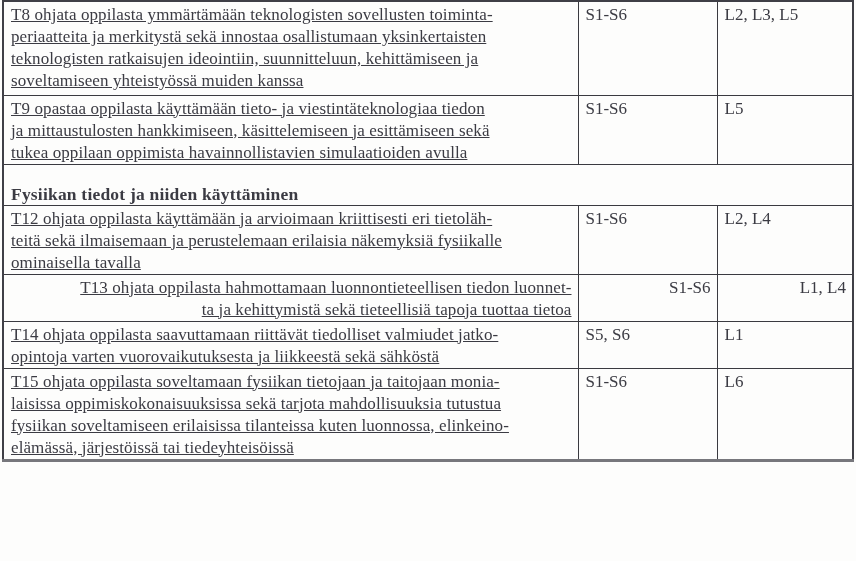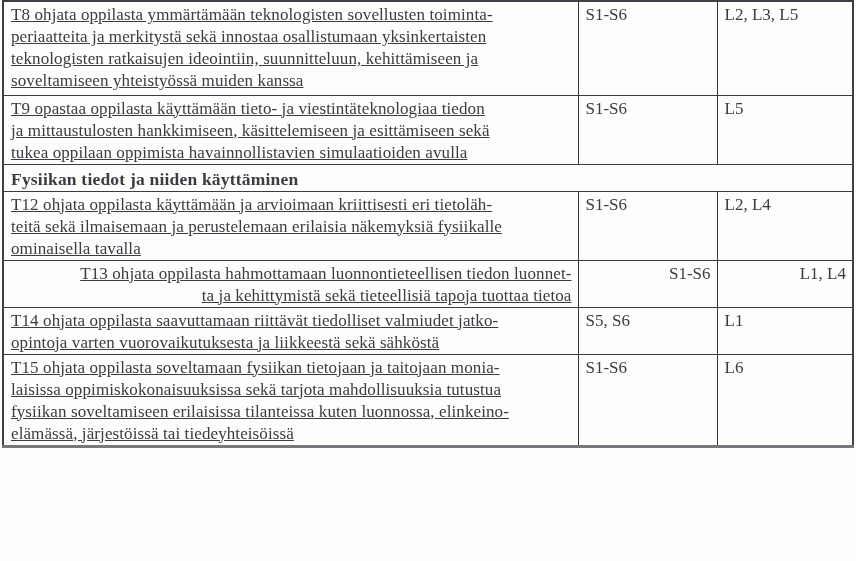--- a/index.html
+++ b/index.html
@@ -40,21 +40,21 @@
   }
   td.obj {
     white-space: pre-line;
     letter-spacing: 0.1px;
     text-decoration: underline;
   }
   td.section {
     font-weight: 700;
     font-size: 17.5px;
     letter-spacing: 0.2px;
-    padding-top: 3px;
+    padding-top: 18px;
   }
   
   tr.r-t8     { height: 94px; }
   tr.r-t9     { height: 64px; margin-left: 32px; }
   tr.r-header { height: 27px; }
   tr.r-t10    { height: 71px; }
   tr.r-t11    { height: 46px; }
   tr.r-t12    { height: 67px; }
   tr.r-t13    { height: 45px; text-align: right; }
   tr.r-t14    { height: 47px; padding-left: 34px; }

